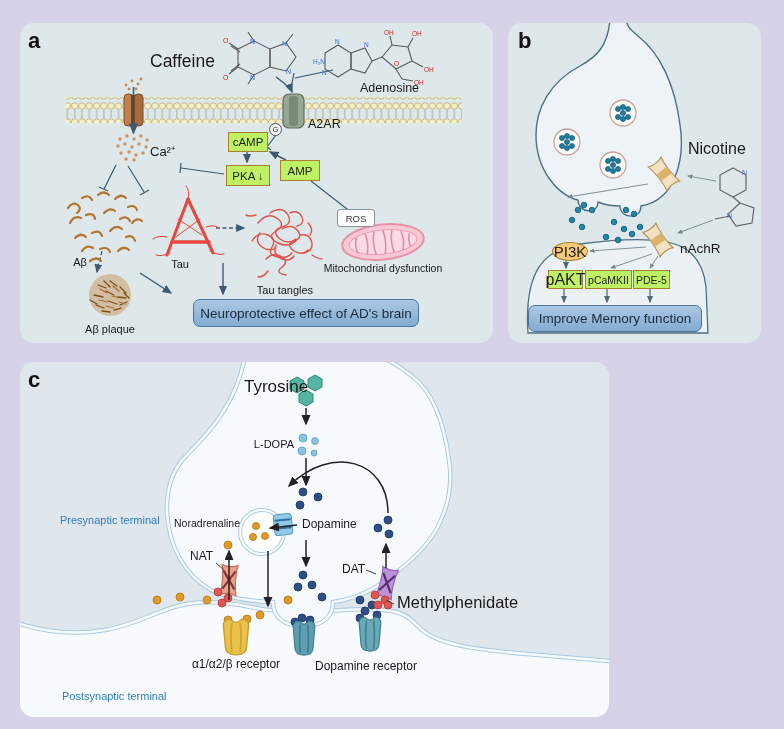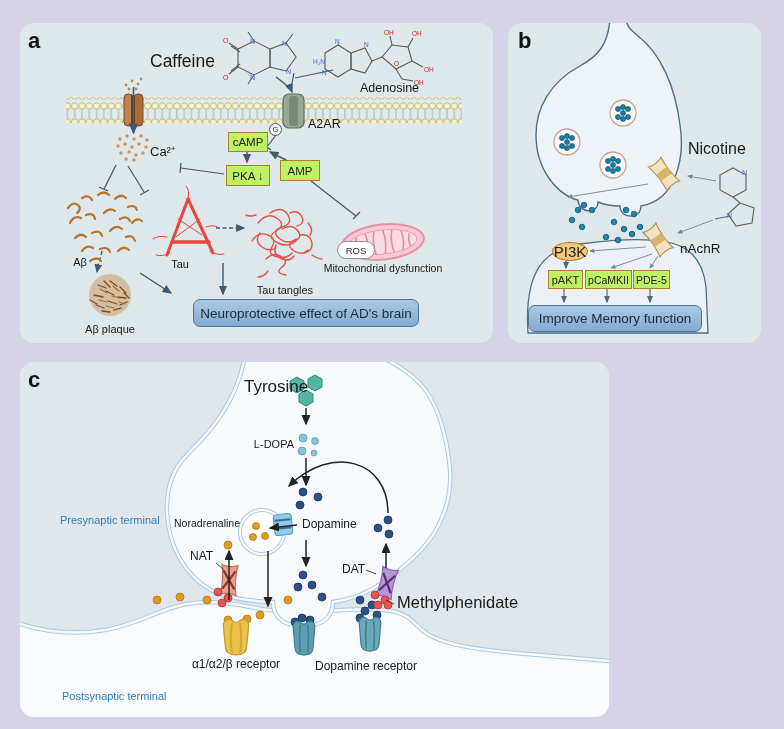--- a/index.html
+++ b/index.html
@@ -10,22 +10,22 @@
   #panel-c{left:20px;top:362px;width:589px;height:355px;background:#dfe6ec;}
   .psvg{position:absolute;left:0;top:0;}
   .lbl{position:absolute;color:#1a1a1a;white-space:nowrap;line-height:1.1;}
   .plabel{font-weight:bold;font-size:22px;color:#111;}
   .ctr{text-align:center;}
   .box-tan{position:absolute;background:#bef264;border:1.2px solid #a9802e;border-radius:0;
            display:flex;align-items:center;justify-content:center;font-size:11.5px;color:#222;}
   .box-blue{position:absolute;background:linear-gradient(#abc8e4,#83abd1);border:1.5px solid #49759d;
             border-radius:7px;display:flex;align-items:center;justify-content:center;
             font-size:13.5px;color:#1b2b3c;}
-  .box-white{position:absolute;background:#fdfdfd;border:1px solid #8a9298;border-radius:9px;
-             display:flex;align-items:center;justify-content:center;font-size:9.5px;color:#333;margin-top:32px;}
+  .box-white{position:absolute;background:#fdfdfd;border:1px solid #8a9298;border-radius:3px;
+             display:flex;align-items:center;justify-content:center;font-size:9.5px;color:#333;}
   .gcircle{position:absolute;width:11px;height:11px;border-radius:50%;background:#f2f5f6;border:1px solid #555;
            font-size:7.5px;color:#333;display:flex;align-items:center;justify-content:center;}
   .ellipse-tan{position:absolute;background:#f7c97b;border:1.2px solid #a9802e;border-radius:50%;
                display:flex;align-items:center;justify-content:center;font-size:15px;color:#222;}
   .blue-note{color:#2e7fc0;}
 </style>
 </head>
 <body>
 
 <div id="fig">
@@ -379,21 +379,21 @@
         <line x1="56" y1="266" x2="56" y2="279" marker-end="url(#ahBd)"></line>
         <line x1="99" y1="266" x2="99" y2="279" marker-end="url(#ahBd)"></line>
         <line x1="142" y1="266" x2="142" y2="279" marker-end="url(#ahBd)"></line>
       </g>
     </svg>
 
     <div class="lbl plabel" style="left:10px;top:6px;">b</div>
     <div class="lbl" style="left:180px;top:117px;font-size:16px;">Nicotine</div>
     <div class="lbl" style="left:172px;top:219px;font-size:13.5px;">nAchR</div>
     <div class="ellipse-tan" style="left:44px;top:219px;width:34px;height:17px;">PI3K</div>
-    <div class="box-tan" style="left:40px;top:247px;width:33px;height:17px;font-size:11px;">pAKT</div>
+    <div class="box-tan" style="left:40px;top:247px;width:33px;height:17px;font-size:16px;">pAKT</div>
     <div class="box-tan" style="left:77px;top:247px;width:45px;height:17px;font-size:10.5px;">pCaMKII</div>
     <div class="box-tan" style="left:125px;top:247px;width:35px;height:17px;font-size:10.5px;">PDE-5</div>
     <div class="box-blue" style="left:20px;top:282px;width:172px;height:25px;">Improve Memory function</div>
   </div>
 
   <div id="panel-c" class="panel">
     <svg class="psvg" width="589" height="355" viewBox="0 0 589 355">
       <defs>
         <marker id="ahC" markerWidth="8" markerHeight="7" refX="6" refY="3" orient="auto">
           <path d="M0,0 L7,3 L0,6 Z" fill="#222"></path>

